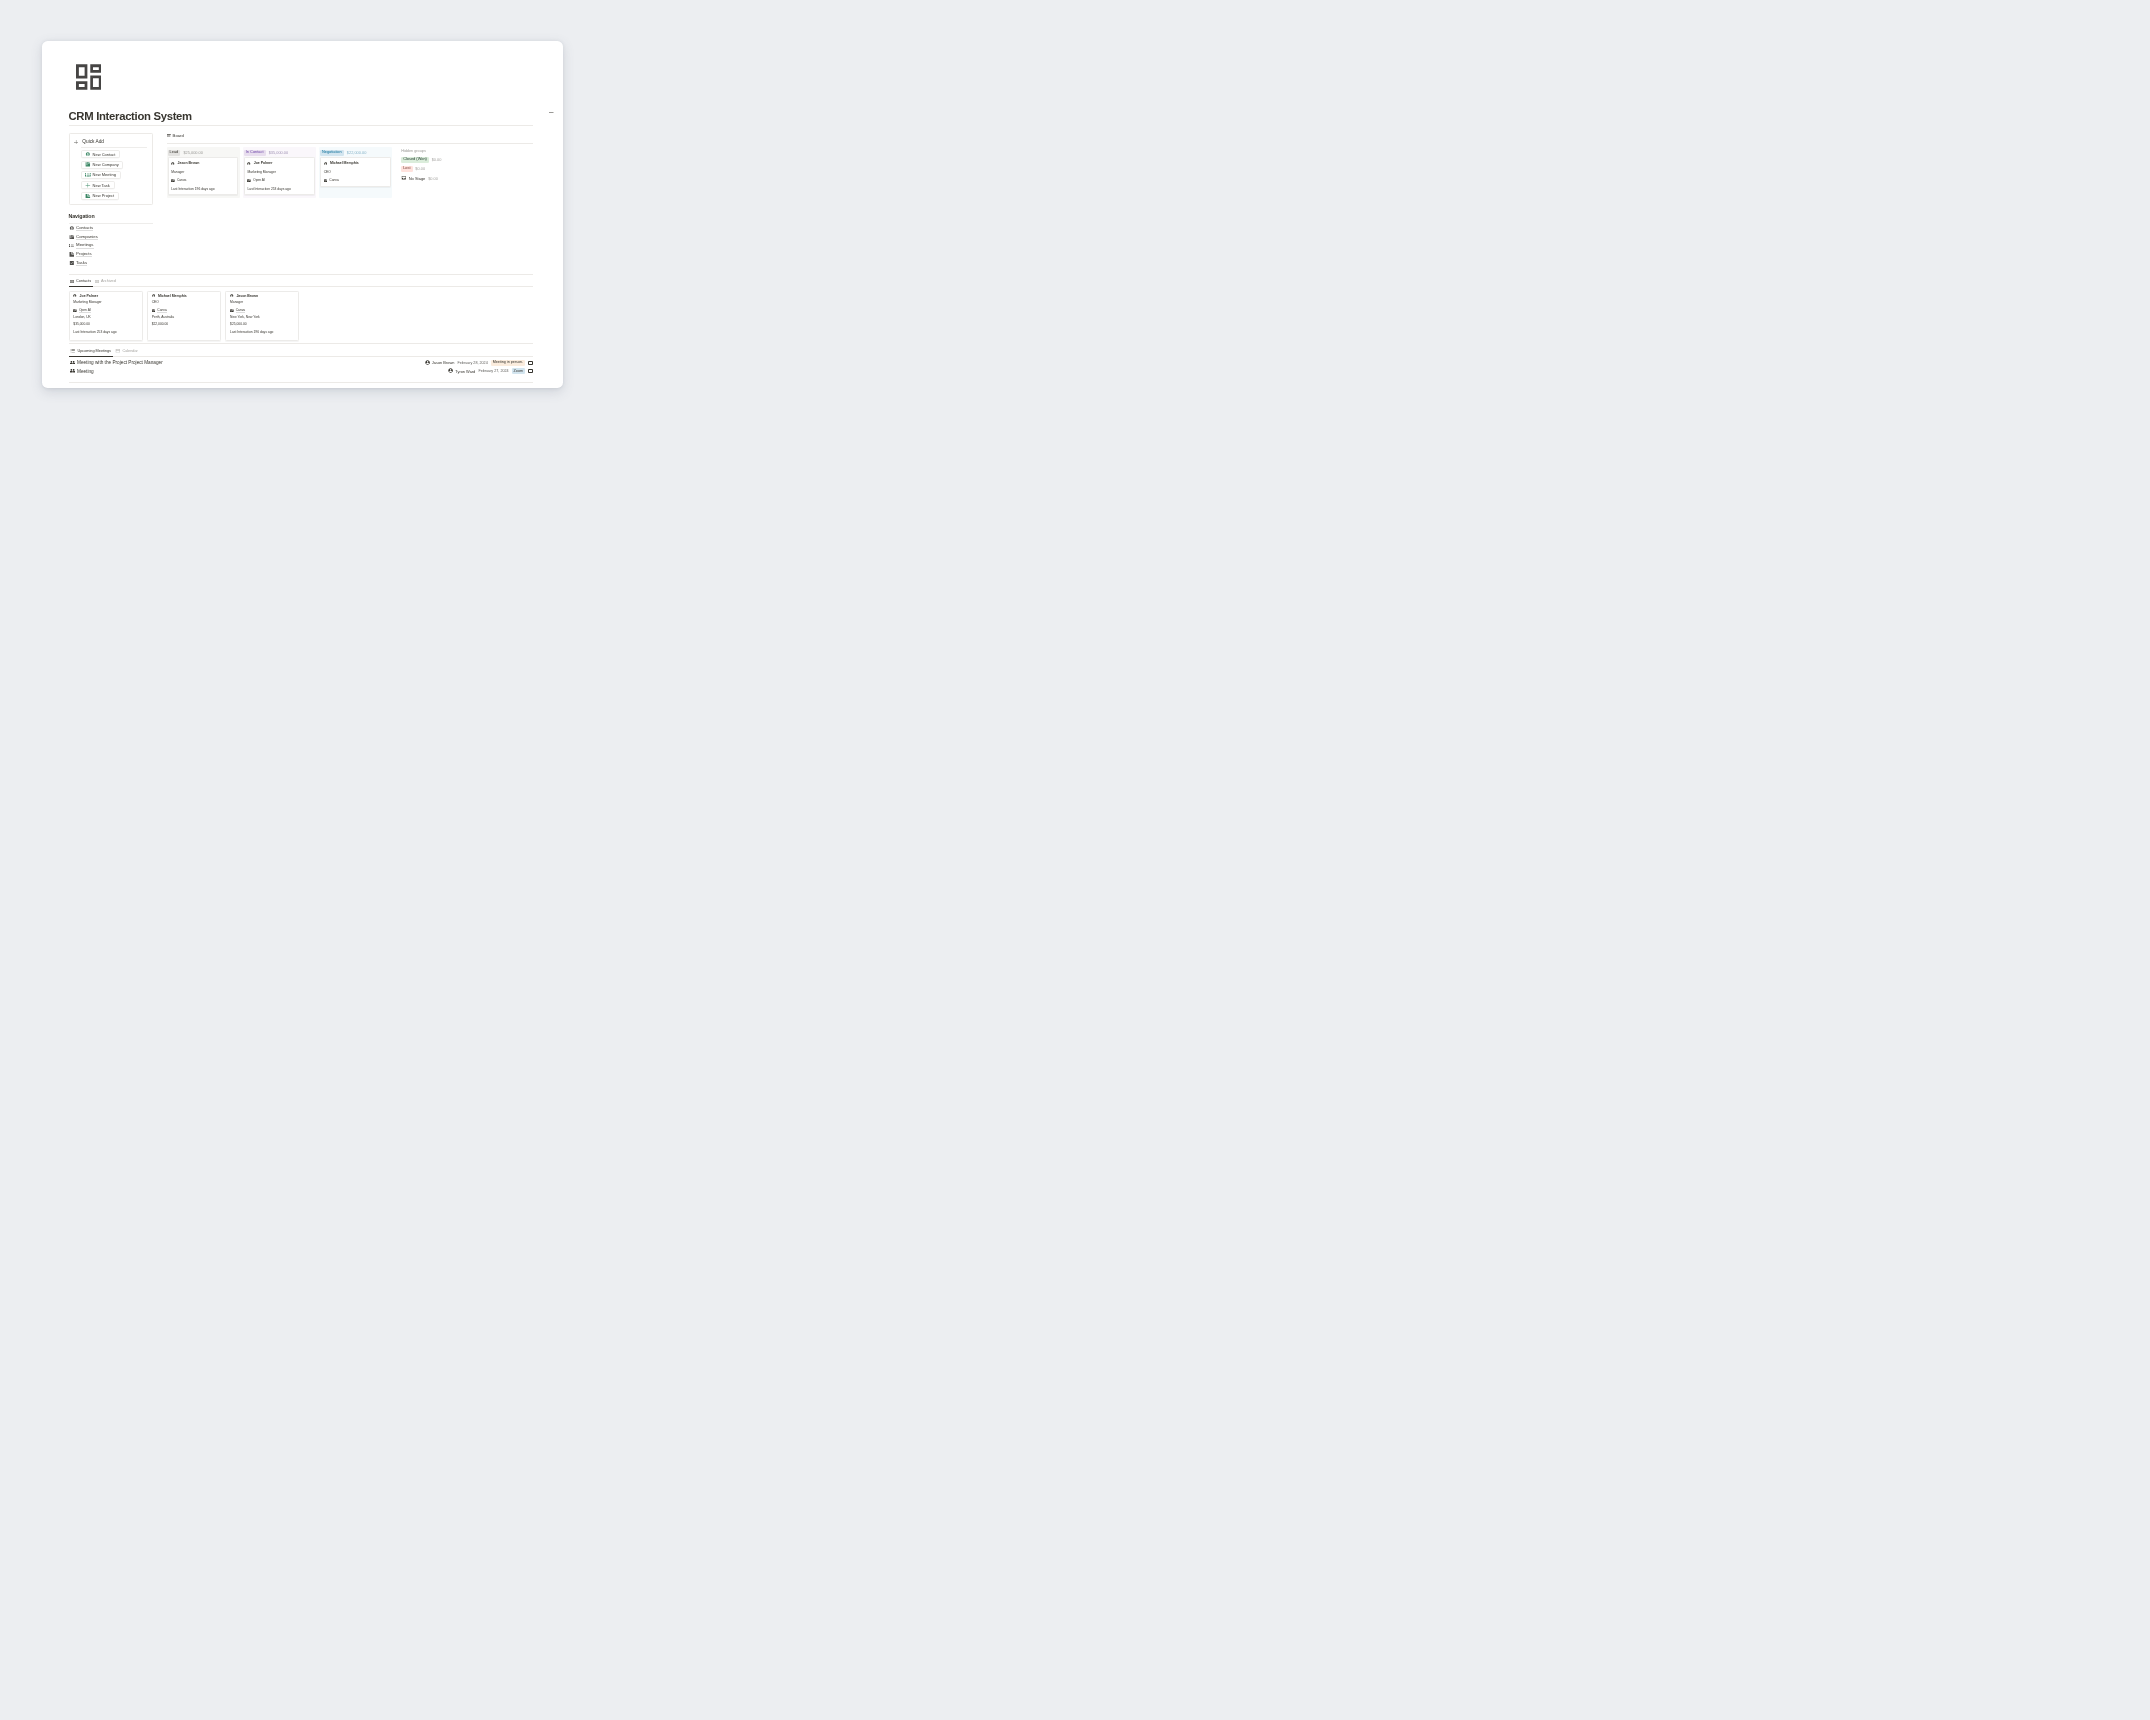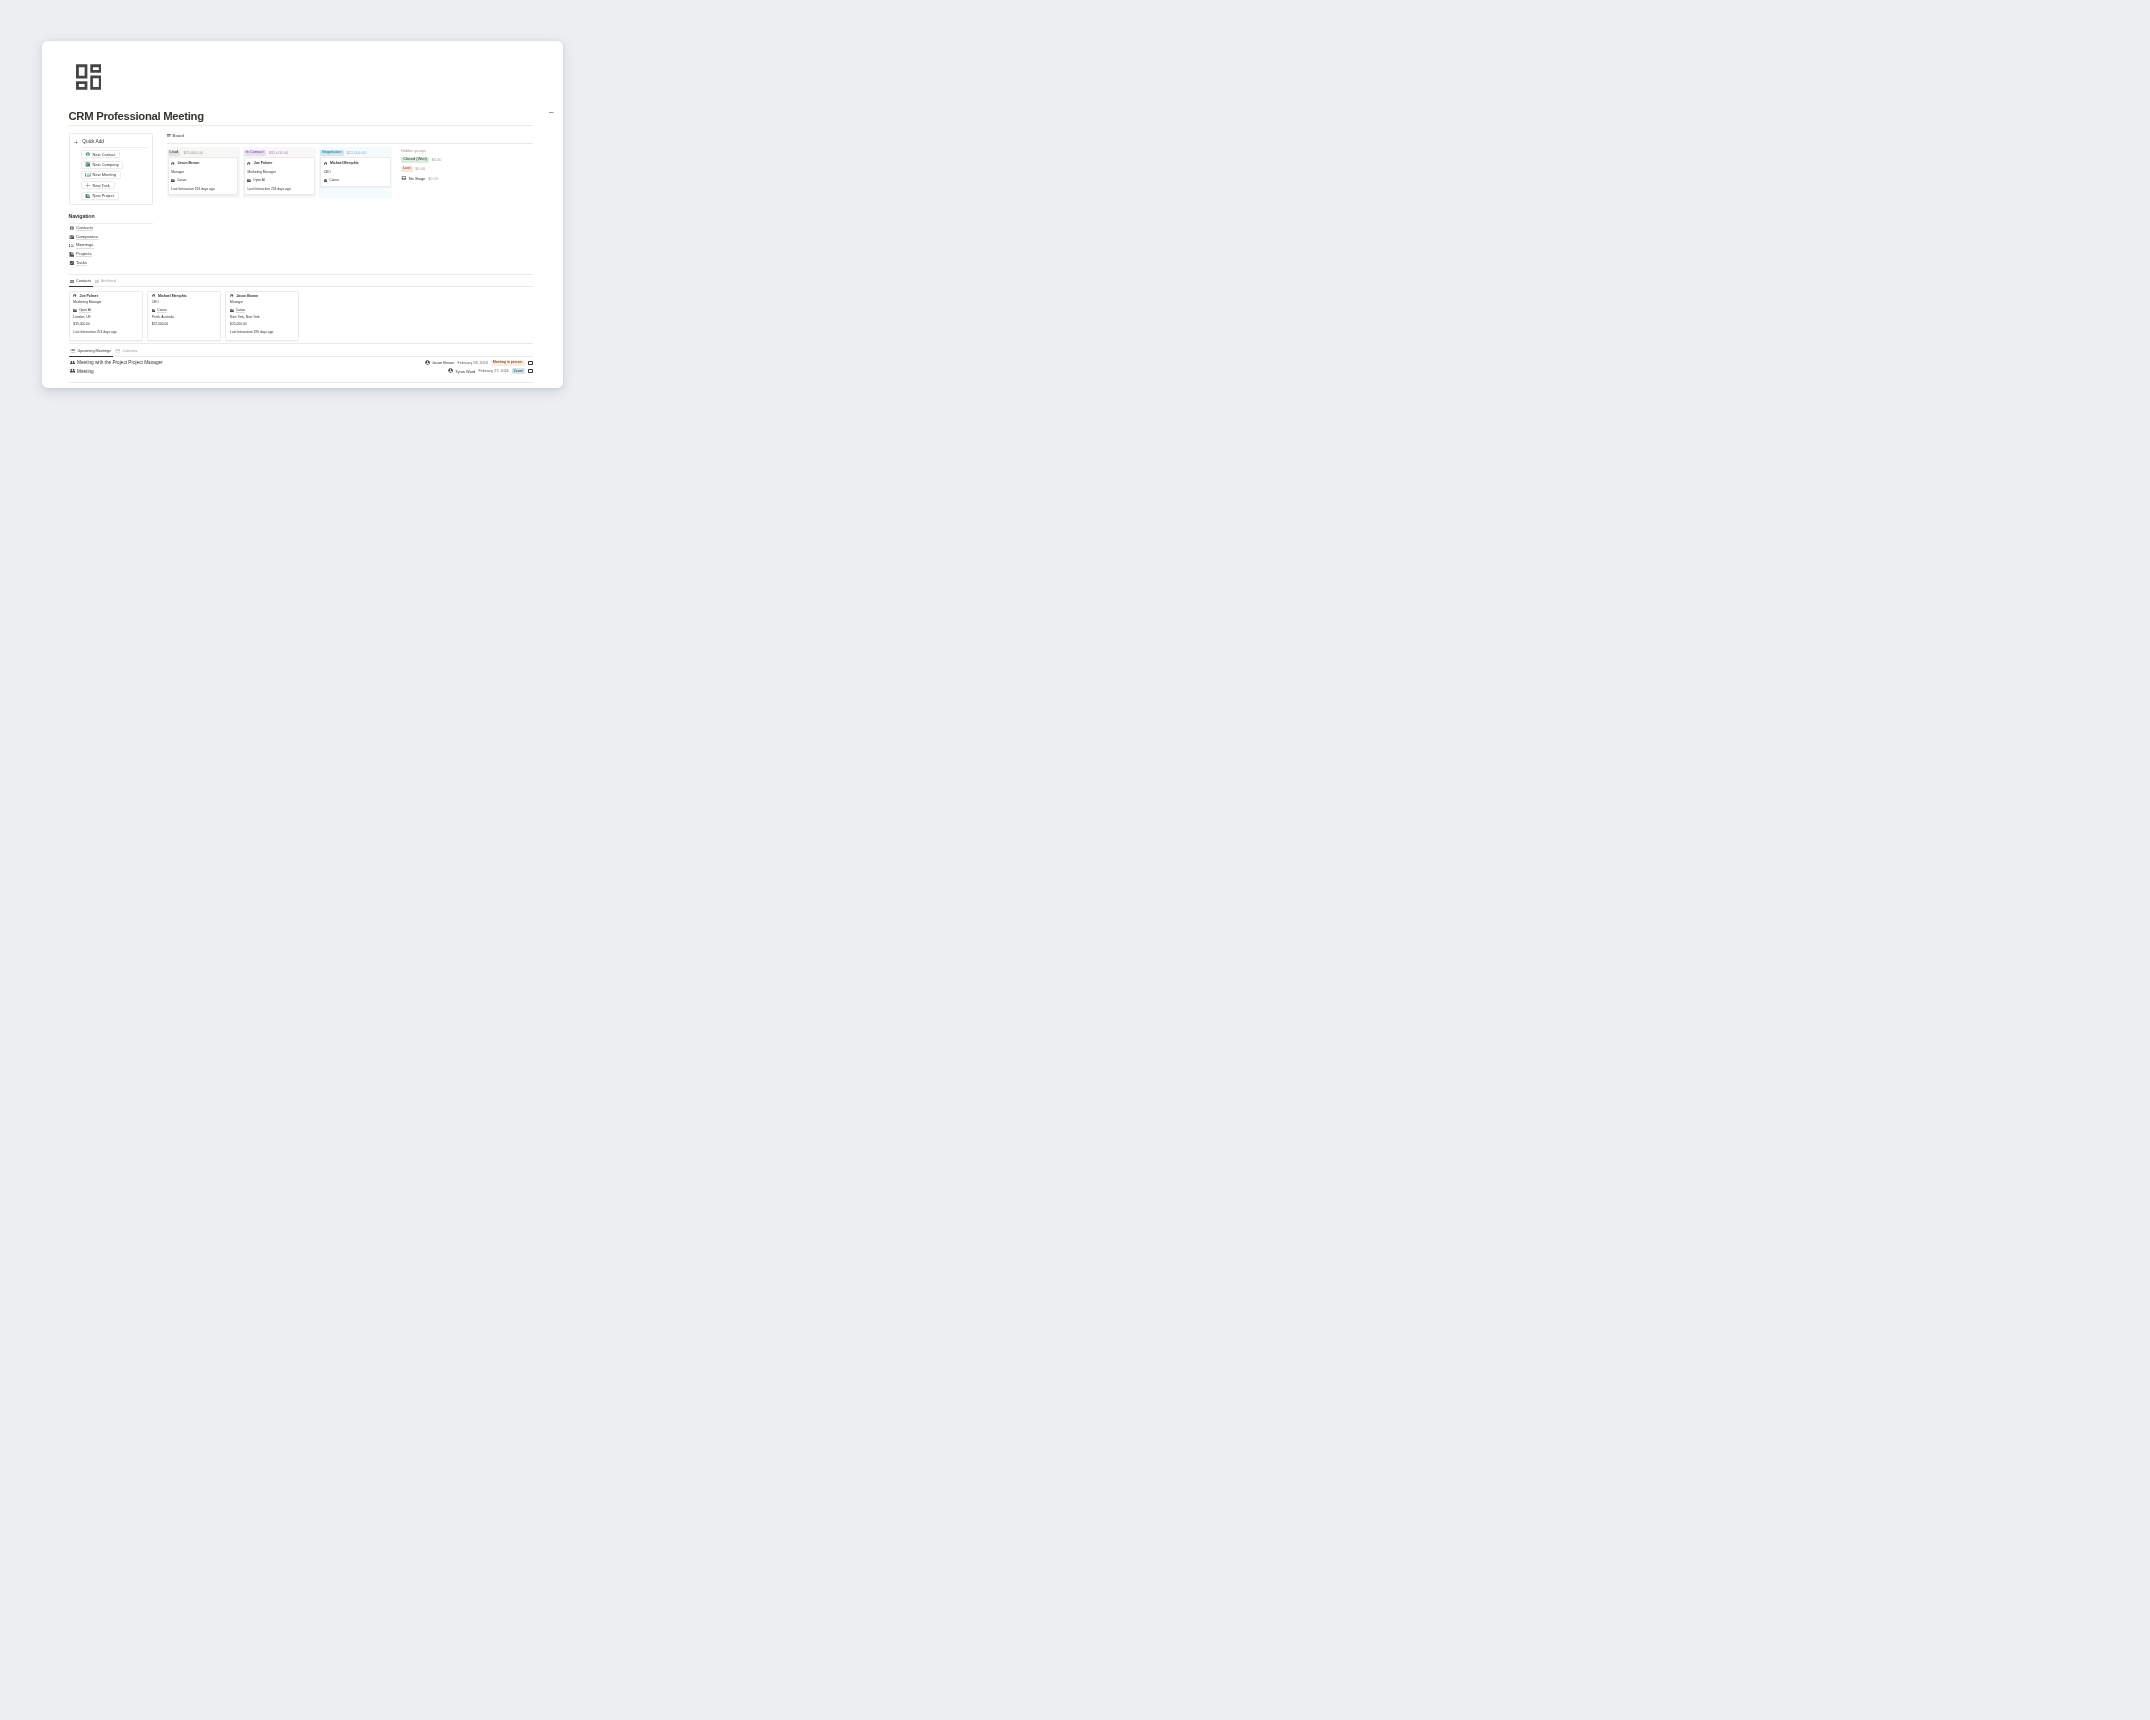--- a/index.html
+++ b/index.html
@@ -225,21 +225,21 @@
 
     <div class="logo">
       <svg viewBox="0 0 24 24" width="25.6" height="26" fill="#464544" style="display:block">
         <path d="M0 0h10.67v13.45H0V0zm2.69 2.77v8.09h5.39V2.77H2.69z"></path>
         <path d="M13.39 0H24v7.95H13.39V0zm2.52 2.77v2.7h5.48v-2.7h-5.48z"></path>
         <path d="M0 15.96h10.67V24H0v-8.04zm2.69 2.5v2.94h5.39v-2.94H2.69z"></path>
         <path d="M13.39 10.68H24V24H13.39V10.68zm2.52 2.51v8.21h5.48v-8.21h-5.48z"></path>
       </svg>
     </div>
 
-    <div class="page-title">CRM Professional Meeting</div>
+    <div class="page-title">CRM Interaction System</div>
     <div class="title-rule"></div>
 
     <div class="top-row">
       <div class="col-left">
 
         <div class="qa-card">
           <div class="qa-head">
             <span class="qa-plus">
               <svg viewBox="0 0 24 24" width="4.3" height="4.5" fill="#64635f" style="display:block">
                   <use href="#ic-plus"></use>

